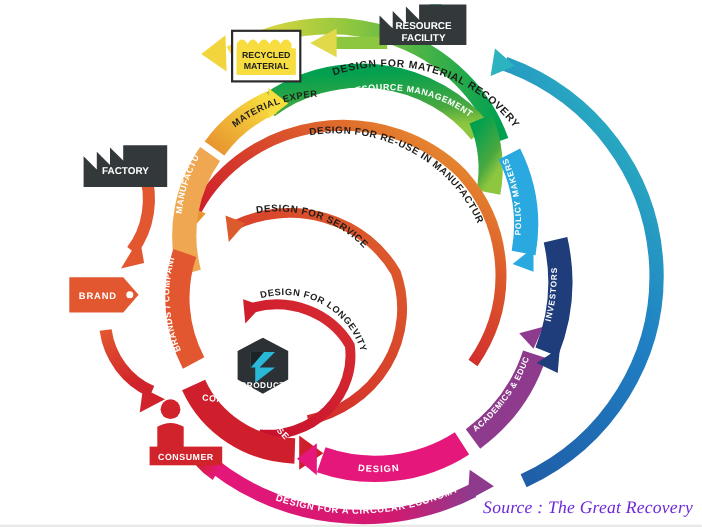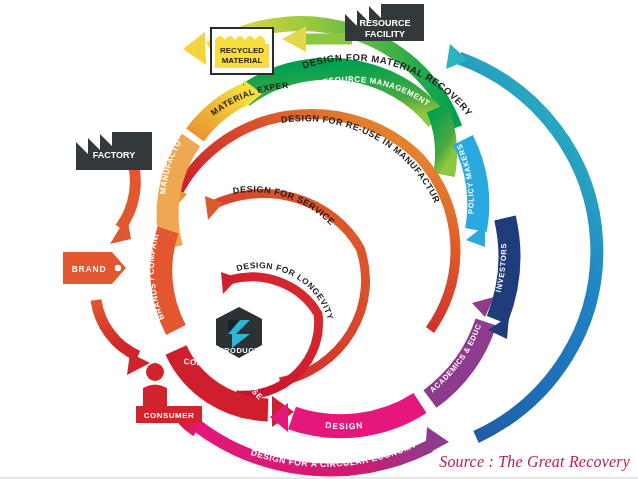--- a/index.html
+++ b/index.html
@@ -5,21 +5,21 @@
   html,body{margin:0;padding:0;background:#ffffff;}
   body{width:638px;height:479px;overflow:hidden;
        font-family:"Liberation Sans",sans-serif;}
   #stage{position:relative;width:638px;height:479px;background:#fff;}
   svg{position:absolute;left:0;top:0;}
   .arcpath{fill:none;}
   .lbl-dark{font-family:"Liberation Sans",sans-serif;font-weight:bold;fill:#1d1d1b;}
   .lbl-light{font-family:"Liberation Sans",sans-serif;font-weight:bold;fill:#ffffff;}
   .source{position:absolute;right:8px;bottom:8px;
           font-family:"Liberation Serif",serif;font-style:italic;
-          font-size:16px;color:#be185d;letter-spacing:.2px;white-space:nowrap;}
+          font-size:16px;color:#6d28d9;letter-spacing:.2px;white-space:nowrap;}
   .bottom-rule{position:absolute;left:0;bottom:0;width:638px;height:2px;background:#e8e8e8;}
 </style>
 </head>
 <body>
 
 <div id="stage">
 
   <svg width="638" height="479" viewBox="0 0 638 479">
     <defs>
 

